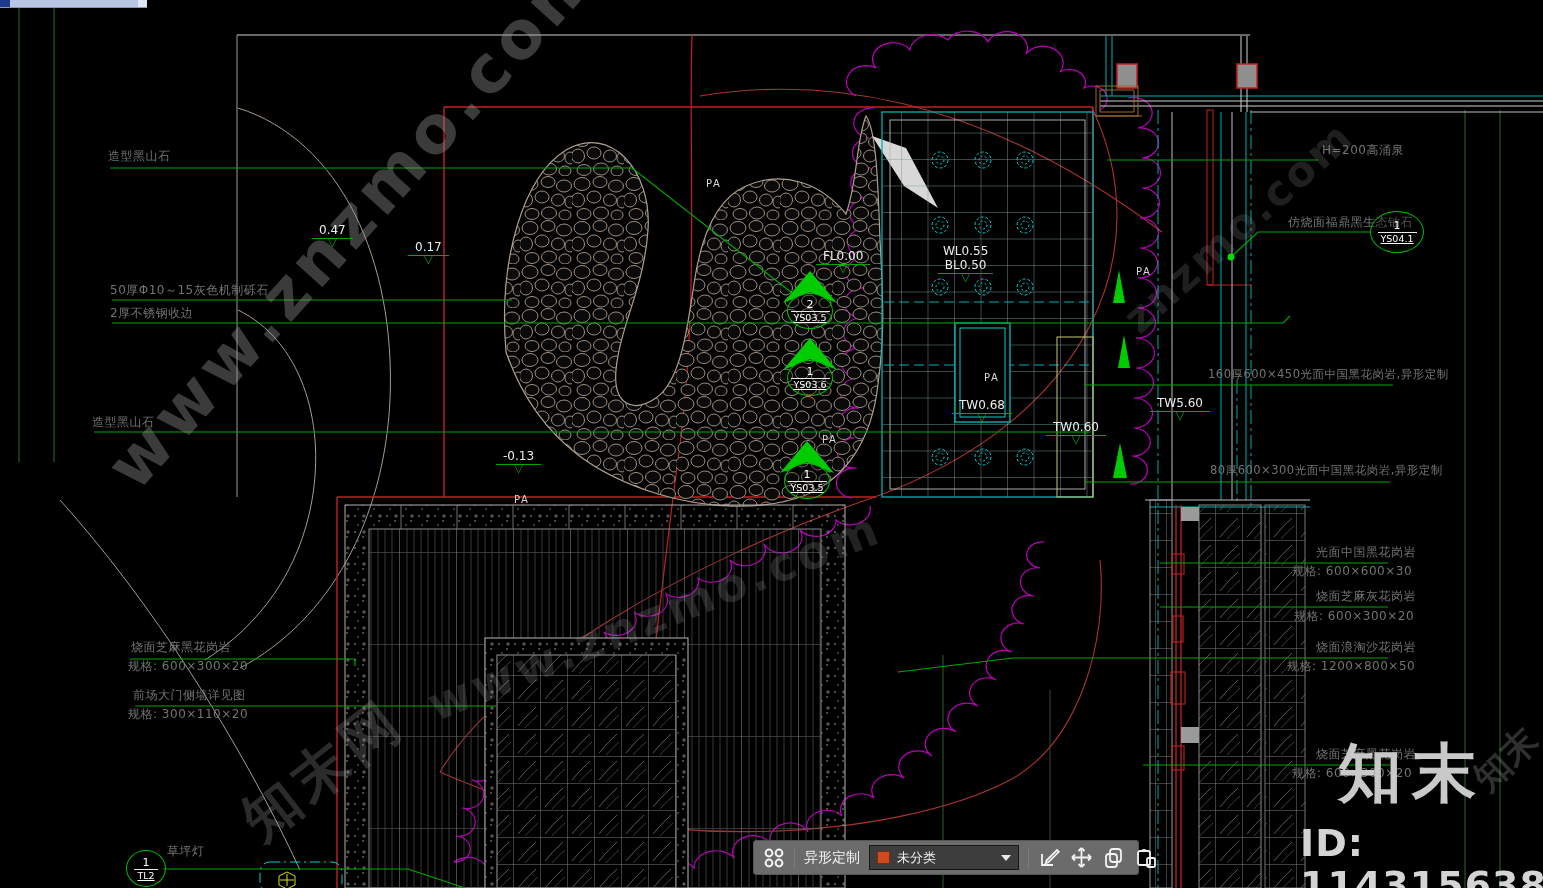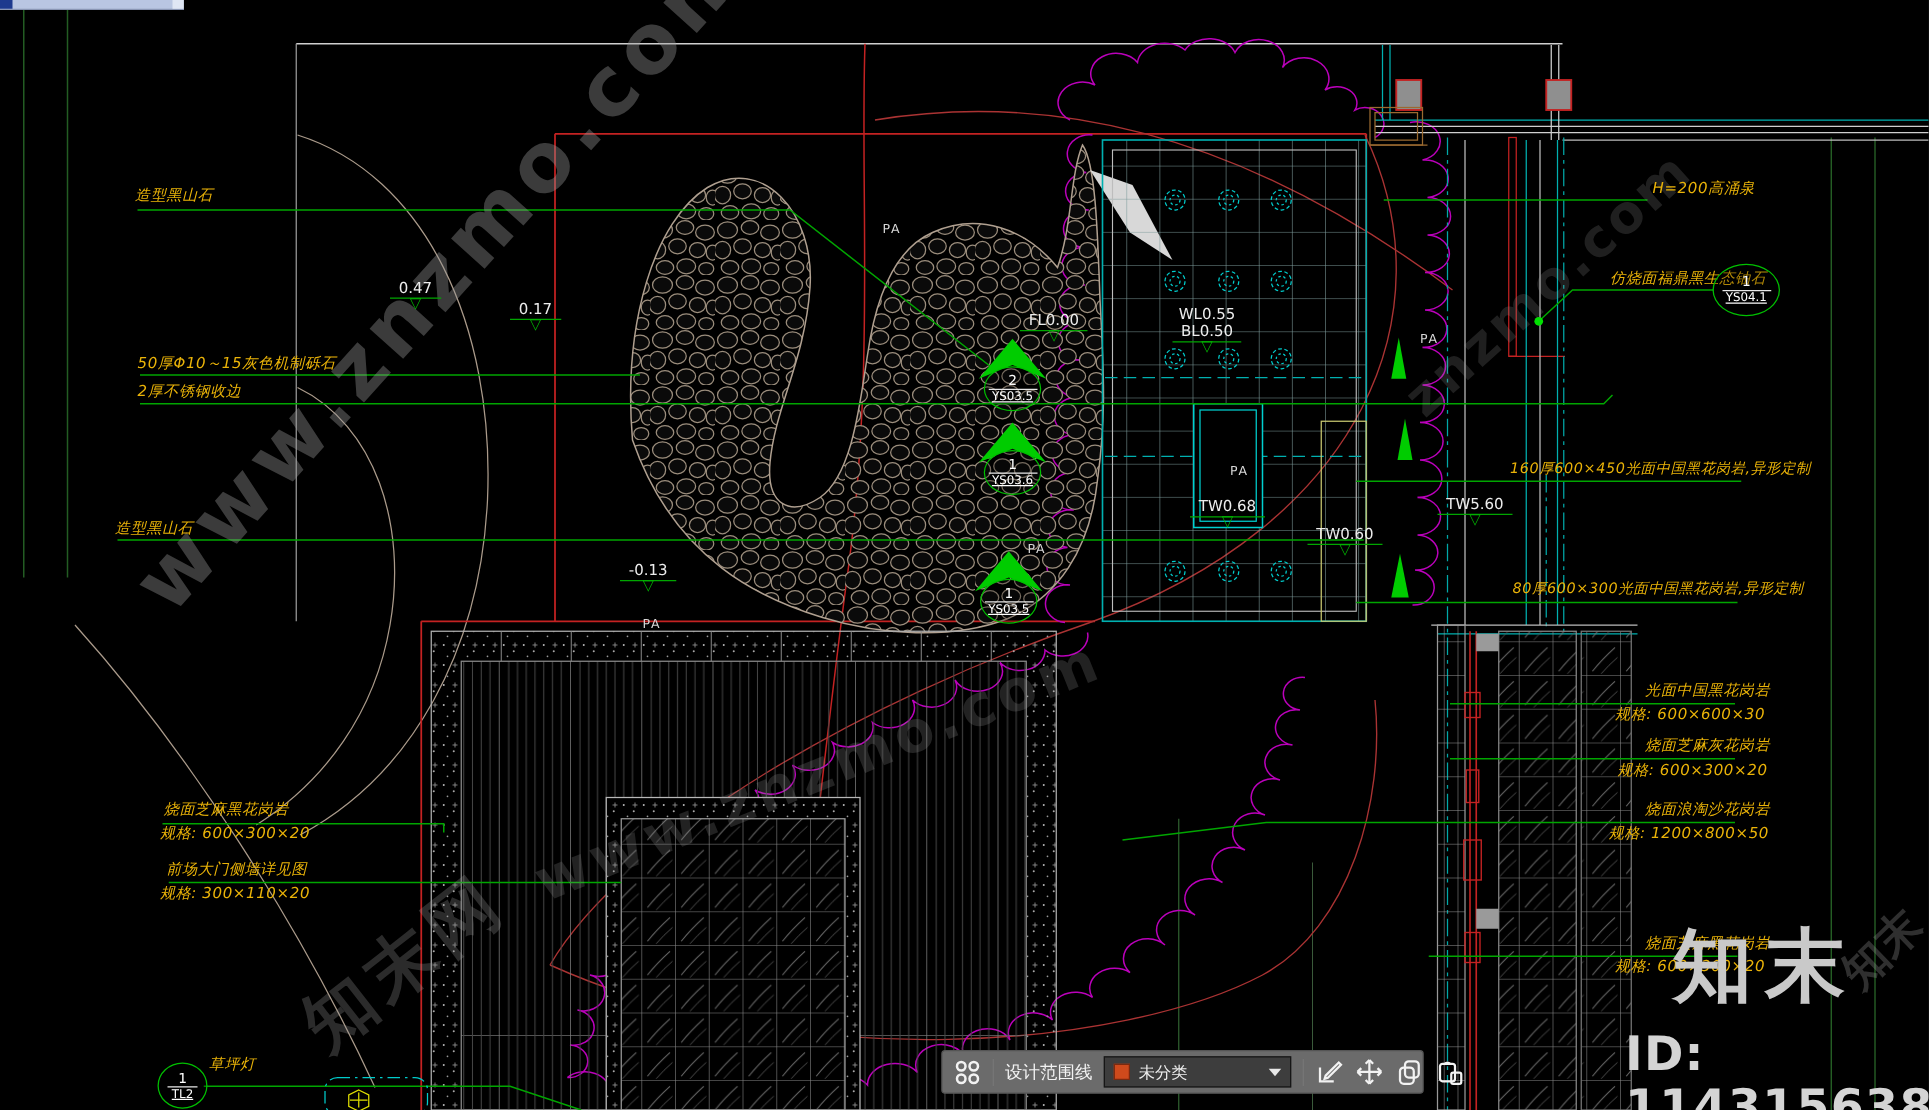--- a/index.html
+++ b/index.html
@@ -6,22 +6,22 @@
   .stage{position:relative;width:1543px;height:888px;background:#000;overflow:hidden;
          font-family:"DejaVu Sans",sans-serif;}
 
   
   .topbar{position:absolute;left:0;top:0;height:7px;width:147px;background:#b9c6e2;
           border-bottom:1px solid #8a96b4;}
   .tb-square{position:absolute;left:0;top:0;width:10px;height:7px;background:#1e3a8e;}
   .tb-cap{position:absolute;right:0;top:0;width:9px;height:7px;background:#dfe6f4;}
 
   
-  .lbl{position:absolute;color:#eab308;font-size:12px;line-height:13px;white-space:nowrap;
-       letter-spacing:.5px;font-style:italic;}
+  .lbl{position:absolute;color:#737373;font-size:12px;line-height:13px;white-space:nowrap;
+       letter-spacing:.5px;}
   .lbl.sm{font-size:11.5px;}
   .pa{position:absolute;color:#d8d8d8;font-size:10px;letter-spacing:1.5px;}
 
   
   .elev{position:absolute;display:flex;flex-direction:column;align-items:center;
         color:#ececec;font-size:12px;line-height:13px;}
   .elev .ev{padding:0 7px 1px;border-bottom:1.5px solid #00a600;}
   .elev .ev2{padding:0 7px 1px;}
   .elev .ev2 + .ev{border-bottom:1.5px solid #00a600;}
   .elev .tri{color:#00b400;font-size:12px;line-height:9px;margin-top:-1px;}
@@ -429,21 +429,21 @@
 <div class="toolbar">
   <button class="tbtn">
     <svg width="22" height="22" viewBox="0 0 22 22" fill="none" stroke="#f2f2f2" stroke-width="2">
       <circle cx="6" cy="6" r="3.4"></circle>
           <circle cx="16" cy="6" r="3.4"></circle>
       <circle cx="6" cy="16" r="3.4"></circle>
           <circle cx="16" cy="16" r="3.4"></circle>
     </svg>
   </button>
   <div class="tdiv"></div>
-  <span class="tlabel">设计范围线</span>
+  <span class="tlabel">异形定制</span>
   <div class="dropdown">
     <span class="swatch" style="background-color: rgb(207, 74, 28);"></span>
     <span class="val">未分类</span>
     <span class="caret"></span>
   </div>
   <div class="tdiv"></div>
   <button class="tbtn">
     <svg width="23" height="23" viewBox="0 0 23 23" fill="none" stroke="#f2f2f2" stroke-width="1.8">
       <path d="M4 8 v11 h11"></path>
           <path d="M8.5 14.5 L19 4 l1.8 1.8 L10.3 16.3 l-2.6 .8 z"></path>

